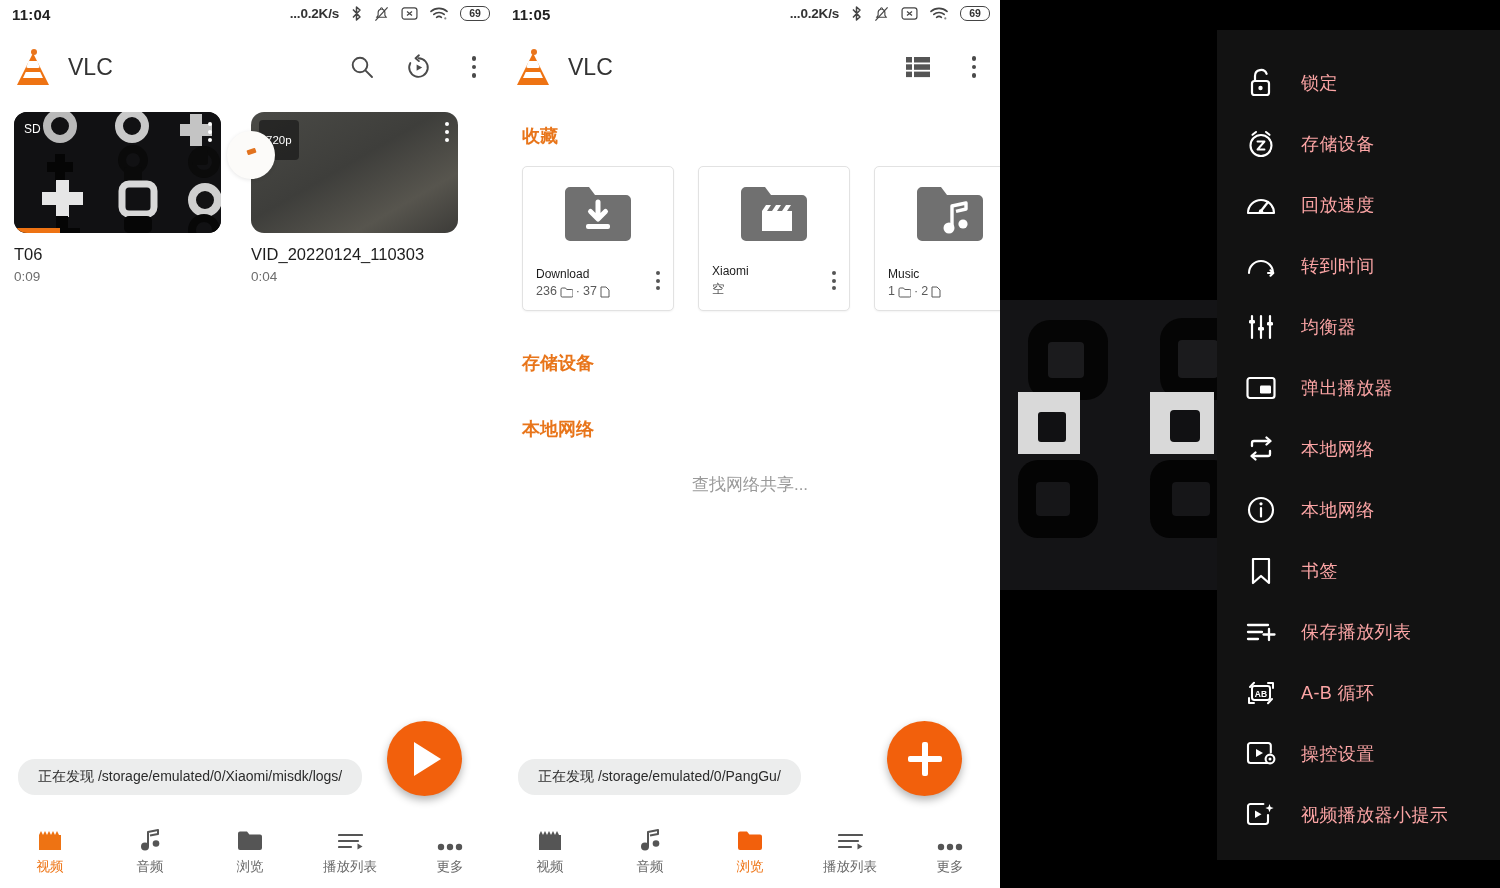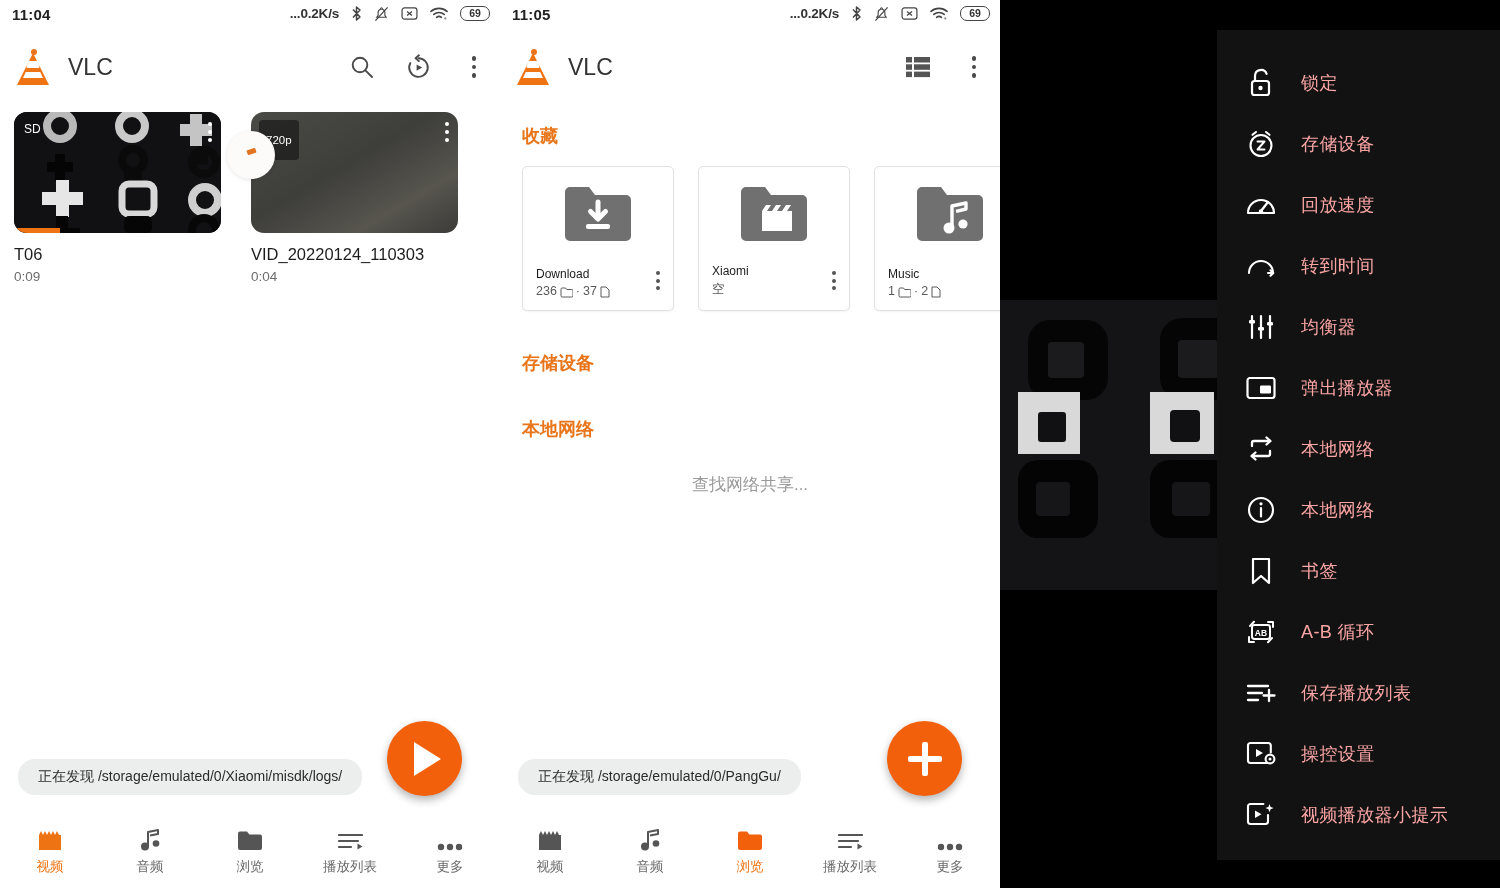--- a/index.html
+++ b/index.html
@@ -682,38 +682,38 @@
       <span class="micon">
         <svg width="22" height="28" viewBox="0 0 22 28">
             <path d="M3 2h16v24l-8-7-8 7z" stroke="#fff" stroke-width="2.2" fill="none" stroke-linejoin="round"></path>
           </svg>
       </span>
       <span class="mlabel">书签</span>
     </div>
 
     <div class="mitem">
       <span class="micon">
+        <svg width="30" height="24" viewBox="0 0 30 24">
+            <path d="M2 5h20M2 12h14M2 19h10" stroke="#fff" stroke-width="2.3" stroke-linecap="round"></path>
+            <path d="M23 9v11M17.5 14.5h11" stroke="#fff" stroke-width="2.3" stroke-linecap="round"></path>
+          </svg>
+      </span>
+      <span class="mlabel">保存播放列表</span>
+    </div>
+
+    <div class="mitem">
+      <span class="micon">
         <svg width="30" height="26" viewBox="0 0 30 26">
             <rect x="6" y="6" width="18" height="14" rx="2.4" stroke="#fff" stroke-width="2" fill="none"></rect>
             <text x="15" y="16.5" font-size="8.5" font-family="Liberation Sans, sans-serif" fill="#fff" text-anchor="middle" font-weight="bold">AB</text>
             <path d="M4 7l4-4.2M26 19l-4 4.2" stroke="#fff" stroke-width="2" stroke-linecap="round"></path>
             <path d="M22 3h5v5M8 23H3v-5" stroke="#fff" stroke-width="2" fill="none" stroke-linecap="round" stroke-linejoin="round"></path>
           </svg>
       </span>
       <span class="mlabel">A-B 循环</span>
-    </div>
-
-    <div class="mitem">
-      <span class="micon">
-        <svg width="30" height="24" viewBox="0 0 30 24">
-            <path d="M2 5h20M2 12h14M2 19h10" stroke="#fff" stroke-width="2.3" stroke-linecap="round"></path>
-            <path d="M23 9v11M17.5 14.5h11" stroke="#fff" stroke-width="2.3" stroke-linecap="round"></path>
-          </svg>
-      </span>
-      <span class="mlabel">保存播放列表</span>
     </div>
 
     <div class="mitem">
       <span class="micon">
         <svg width="30" height="26" viewBox="0 0 30 26">
             <path d="M2 4.4A2.4 2.4 0 0 1 4.4 2h18A2.4 2.4 0 0 1 24.8 4.4v7" stroke="#fff" stroke-width="2.1" fill="none" stroke-linecap="round"></path>
             <path d="M24.8 18v1.6A2.4 2.4 0 0 1 22.4 22H4.4A2.4 2.4 0 0 1 2 19.6V4.4" stroke="#fff" stroke-width="2.1" fill="none" stroke-linecap="round"></path>
             <path d="M10 8l7 4-7 4z" fill="#fff"></path>
             <circle cx="24" cy="18" r="4.4" stroke="#fff" stroke-width="2.1" fill="#121212"></circle>
             <circle cx="24" cy="18" r="1.5" fill="#fff"></circle>

